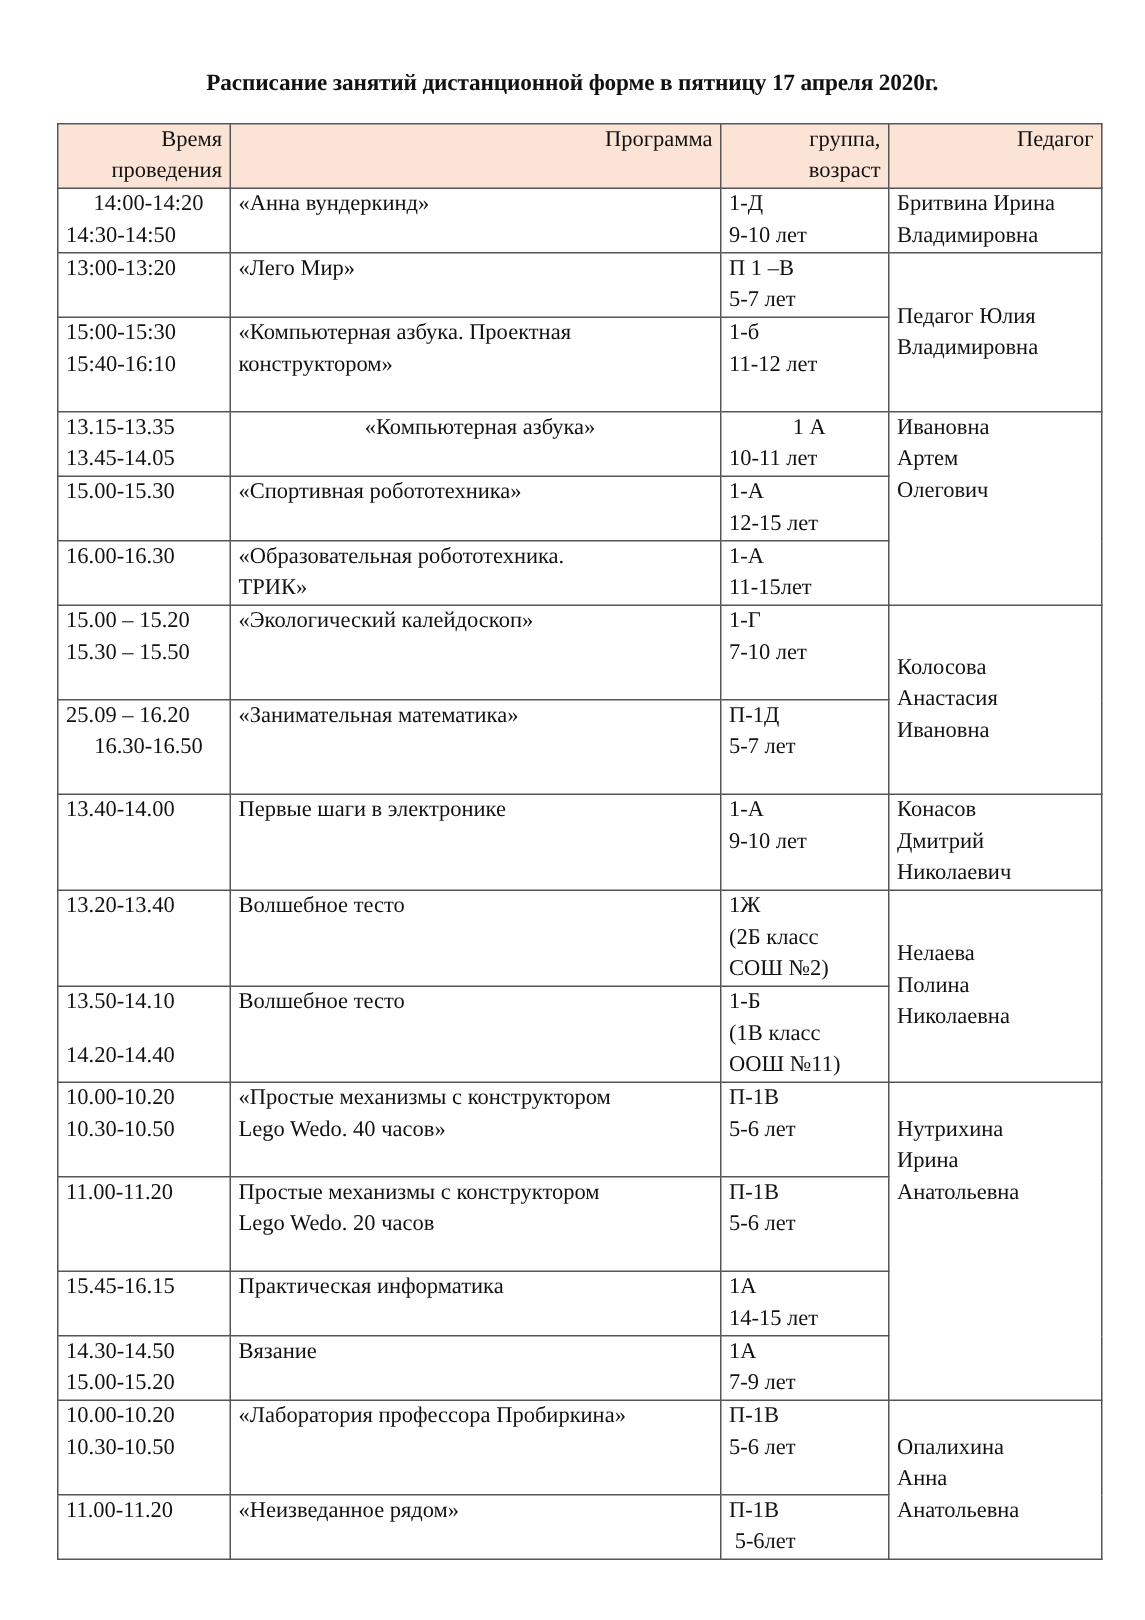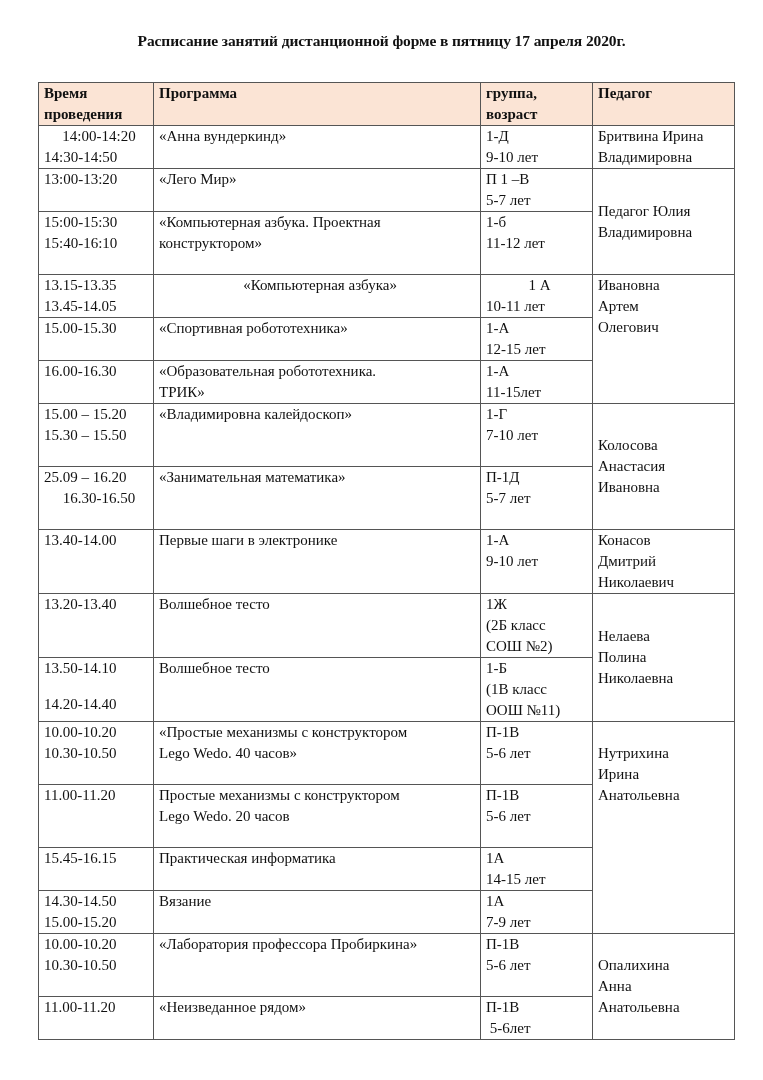--- a/index.html
+++ b/index.html
@@ -10,21 +10,21 @@
   body {
     width: 763px;
     height: 1080px;
     position: relative;
     font-family: "Liberation Serif", "DejaVu Serif", serif;
     color: #111;
     overflow: hidden;
   }
   .title {
     position: absolute;
-    top: 32px;
+    top: 47px;
     left: 0;
     width: 763px;
     text-align: center;
     font-weight: bold;
     font-size: 15.5px;
     letter-spacing: -0.1px;
   }
   table.schedule {
     position: absolute;
     left: 38px;
@@ -37,21 +37,22 @@
   }
   table.schedule td, table.schedule th {
     border: 1px solid #555;
     vertical-align: top;
     padding: 0 5px;
     text-align: left;
     font-weight: normal;
   }
   table.schedule th {
     background: #fbe4d5;
-    font-weight: bold;
+    font-weight: normal;
+    text-align: right;
   }
   .col-time { width: 115px; }
   .col-prog { width: 327px; }
   .col-group { width: 112px; }
   .col-teacher { width: 142px; }
   .teacher-mid { vertical-align: middle !important; }
   .line { display: block; white-space: nowrap; }
   .indent { padding-left: 6px; text-align: center; }
 </style>
 </head>
@@ -181,21 +182,21 @@
         <span class="line">11-15лет</span>
       </td>
     </tr>
 
     <tr style="height:63px">
       <td>
         <span class="line">15.00 – 15.20</span>
         <span class="line">15.30 – 15.50</span>
       </td>
       <td>
-          <span class="line">«Владимировна  калейдоскоп»</span>
+          <span class="line">«Экологический  калейдоскоп»</span>
         </td>
       <td>
         <span class="line">1-Г</span>
         <span class="line">7-10 лет</span>
       </td>
       <td rowspan="2" class="teacher-mid">
         <span class="line">Колосова</span>
         <span class="line">Анастасия</span>
         <span class="line">Ивановна</span>
       </td>

